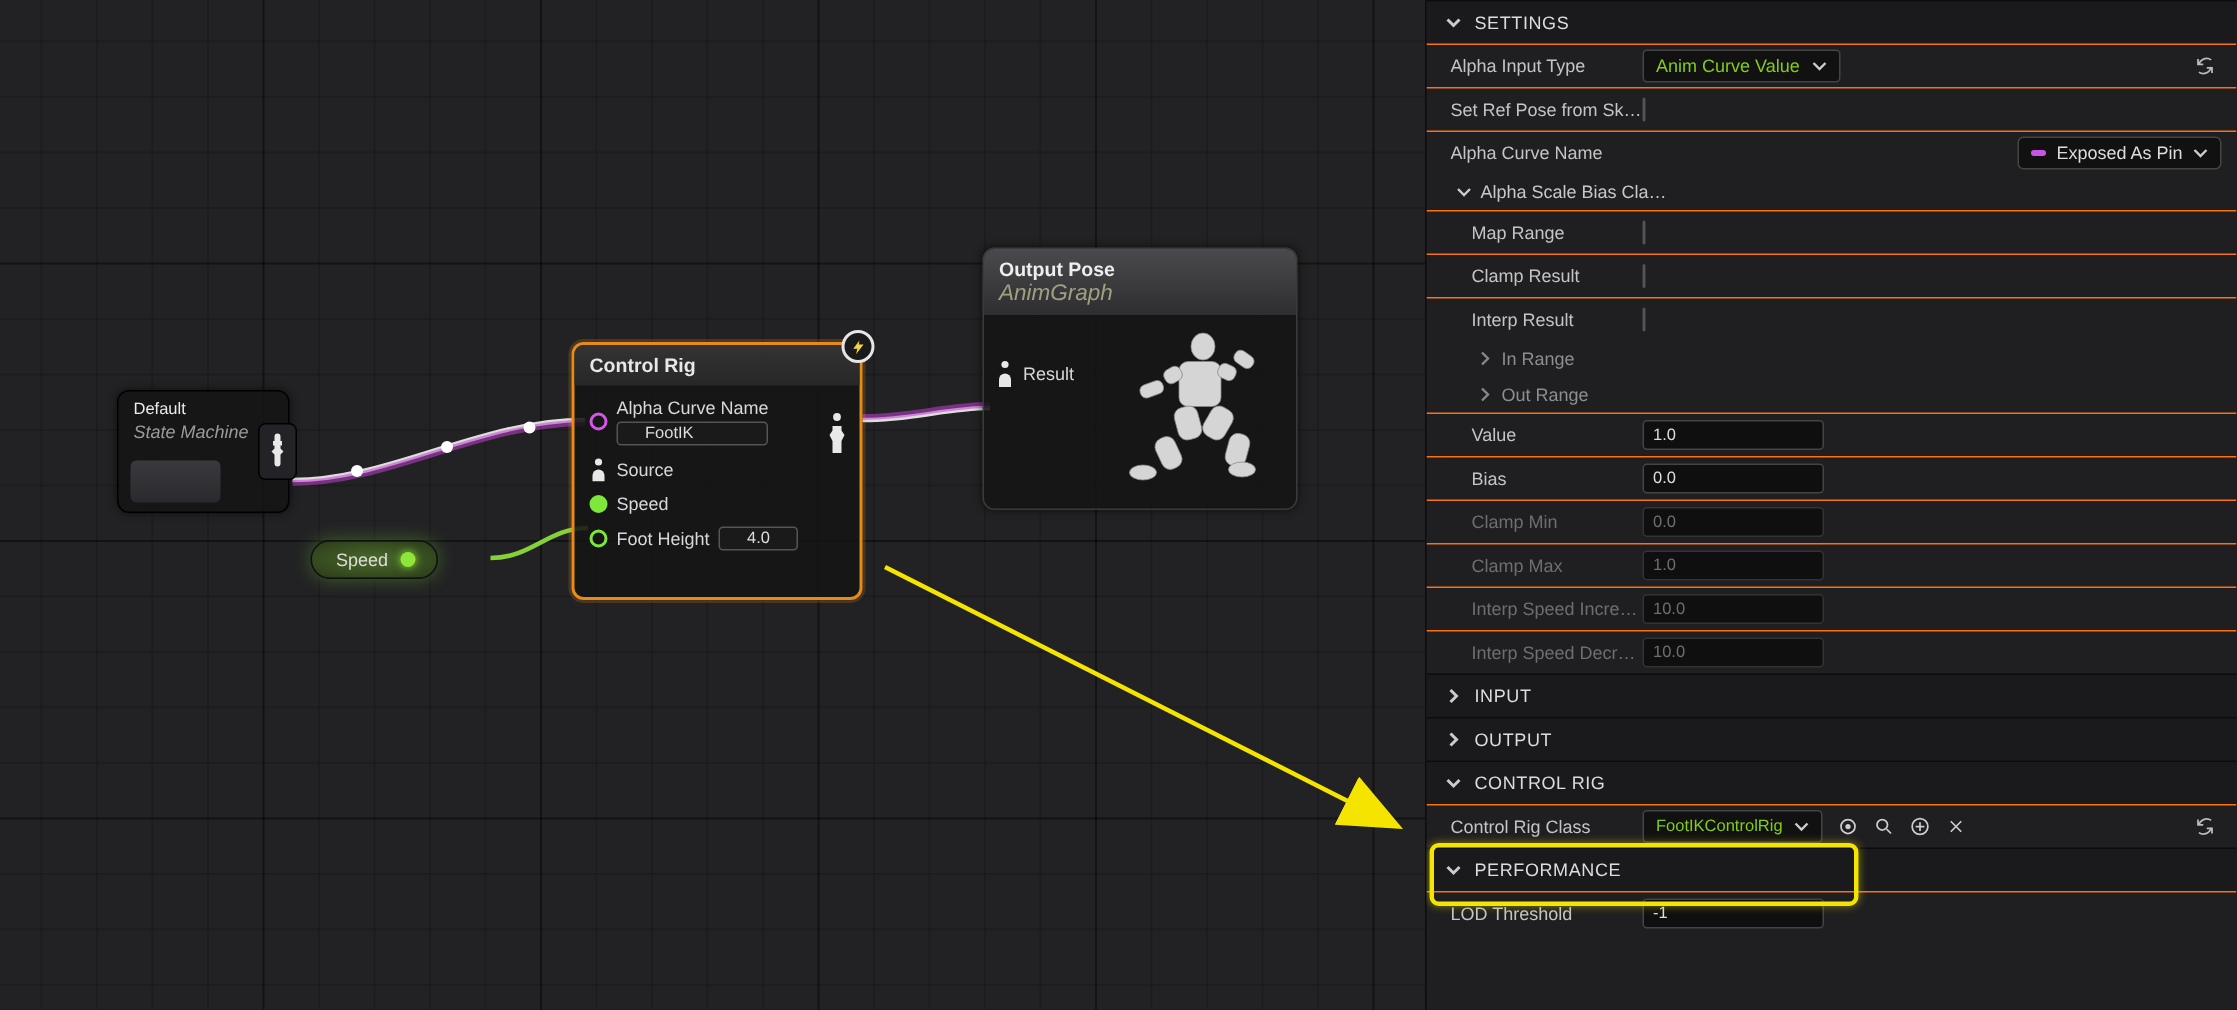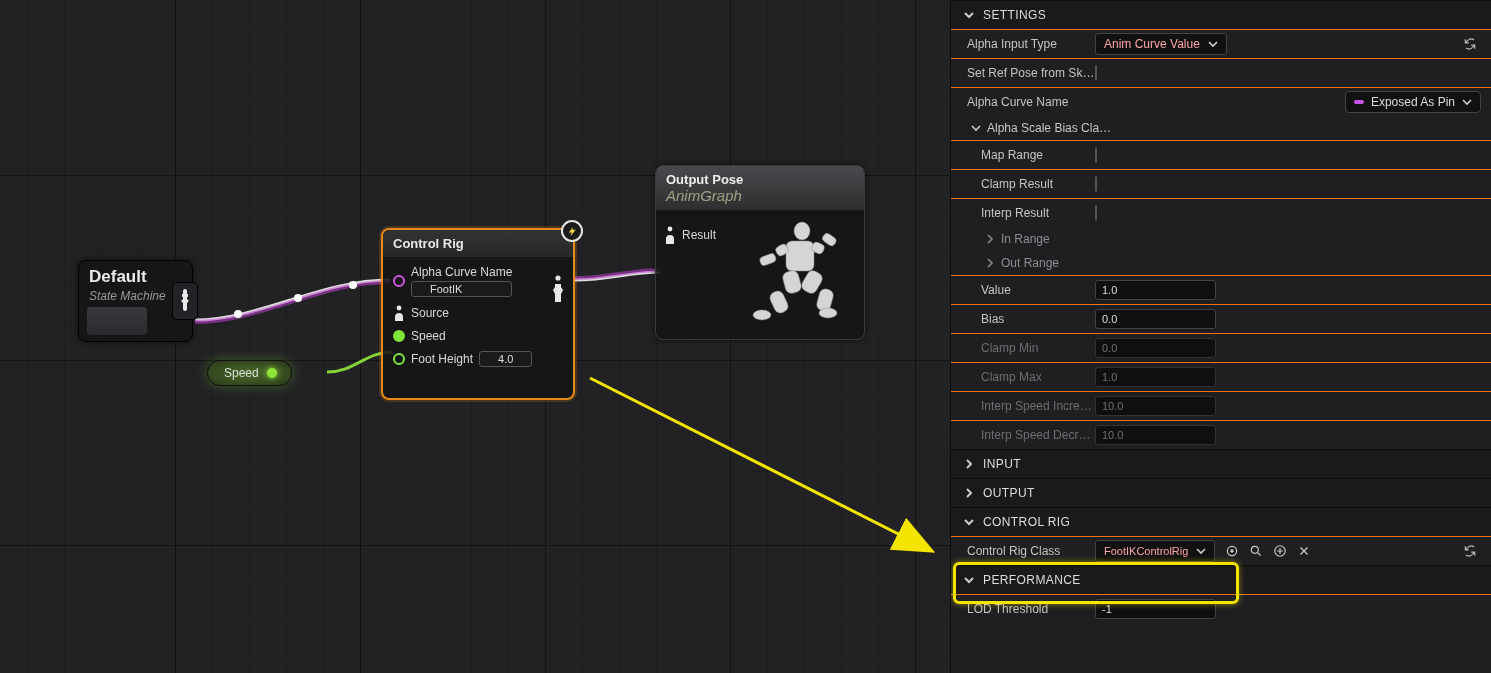--- a/index.html
+++ b/index.html
@@ -19,21 +19,21 @@
 }
 
 .node {
   position: absolute;
   border-radius: 8px;
   background: rgba(20,20,22,0.88);
   border: 1px solid #000;
   color: #d8d8d8;
   box-shadow: 0 0 6px rgba(0,0,0,0.6);
 }
-.node .title { padding: 6px 10px 2px; font-weight: 700; font-size: 17px; color: #eaeaea; }
+.node .title { padding: 6px 10px 2px; font-weight: 400; font-size: 11px; color: #eaeaea; }
 .node .subtitle { padding: 0 10px 6px; font-style: italic; color: #9a9a9a; font-size: 12px; }
 
 .node.default { left: 78px; top: 260px; width: 115px; height: 82px; }
 .node.default .mini-thumb {
   position:absolute; left:8px; bottom:6px; width:60px; height:28px;
   background: linear-gradient(180deg,#3a3a3e,#2a2a2e); border-radius:4px;
 }
 .exec-icon {
   position:absolute; right:-6px; top:50%; transform:translateY(-50%);
   width:26px; height:38px; border-radius:5px;
@@ -77,21 +77,21 @@
   left: 655px; top: 165px; width: 210px; height: 175px;
   border:1px solid #3a3a3a;
 }
 .node.output .hdr {
   background: linear-gradient(180deg,#4a4a4e,#2e2e30);
   border-radius:7px 7px 0 0; padding:6px 10px;
 }
 .node.output .hdr .t1 { font-weight:600; color:#eee; font-size:13px;}
 .node.output .hdr .t2 { font-style:italic; color:#a0a080; font-size:15px;}
 .node.output .body { position:relative; height:130px; display:flex; align-items:center; }
-.node.output .result-pin { position:absolute; left:8px; top:16px; display:flex; align-items:center; gap:6px; }
+.node.output .result-pin { position:absolute; left:8px; top:30px; display:flex; align-items:center; gap:6px; }
 .mannequin { position:absolute; right:10px; top:5px; width:130px; height:118px; }
 
 .speed-chip {
   position:absolute; left:207px; top:360px;
   background: radial-gradient(ellipse at center,#4a6a2a,#2a3a1a);
   border:1px solid #111; border-radius:14px;
   padding:5px 14px 5px 16px; display:flex; align-items:center; gap:8px;
   font-size:12px; color:#ddd;
   box-shadow: 0 0 12px rgba(120,220,50,0.35);
 }
@@ -131,21 +131,21 @@
 .checkbox {
   width:16px; height:16px; border:1px solid #555; border-radius:3px; background:#111;
 }
 .input {
   width:121px; height:20px; background:#0f0f10; border:1px solid #444; border-radius:3px;
   color:#ddd; padding:0 6px; font-size:11px; outline:none;
 }
 .input.dim { color:#6e6e72; border-color:#333;}
 .dropdown {
   height:22px; min-width:120px; background:#111; border:1px solid #444; border-radius:3px;
-  display:inline-flex; align-items:center; gap:8px; padding:0 8px; color:#fca5a5; cursor:pointer;
+  display:inline-flex; align-items:center; gap:8px; padding:0 8px; color:#84cc16; cursor:pointer;
 }
 .dropdown .dd-chev { margin-left:auto; }
 .pill {
   height:22px; border:1px solid #444; border-radius:4px; background:#111;
   display:inline-flex; align-items:center; gap:7px; padding:0 8px; color:#ddd; cursor:pointer;
 }
 .pill .pin-dot { width:10px;height:4px;border-radius:2px;background:#c655e6;}
 .reset { width:22px;height:22px;border-radius:4px;display:flex;align-items:center;justify-content:center;cursor:pointer;}
 .subhead {
   display:flex; align-items:center; gap:6px; padding:5px 10px 5px 20px; color:#c8c8c8;

